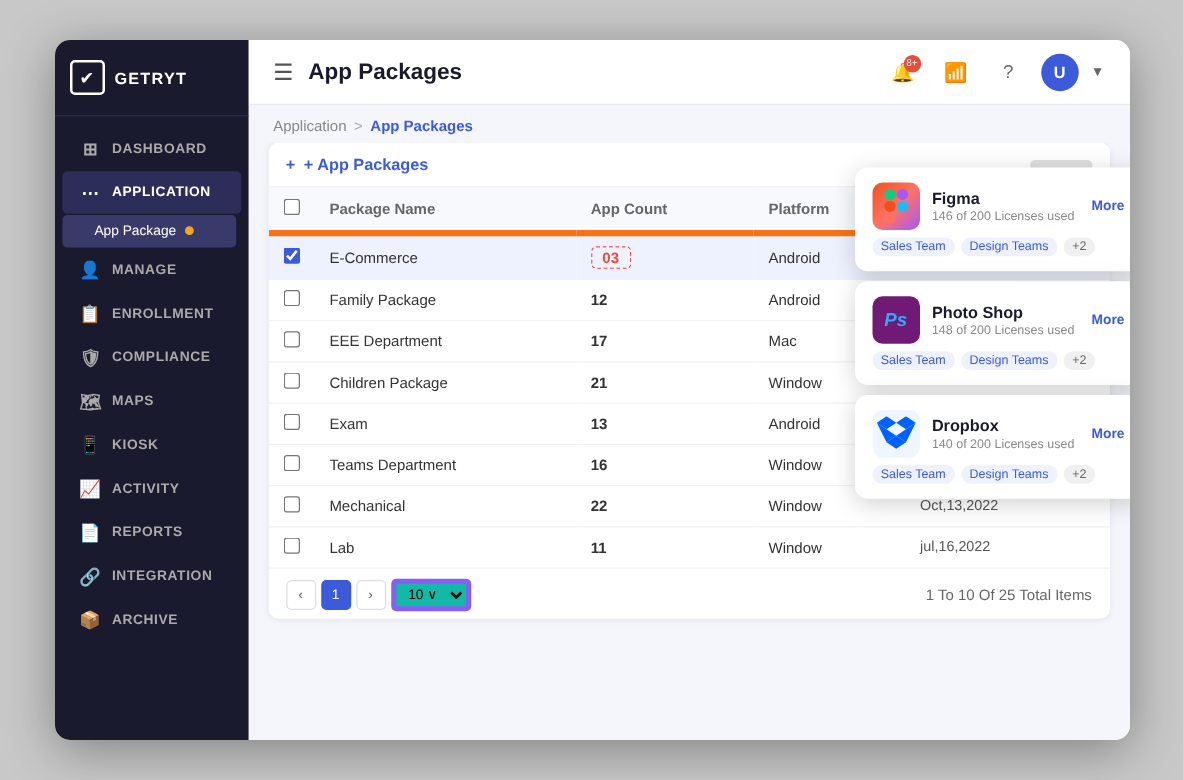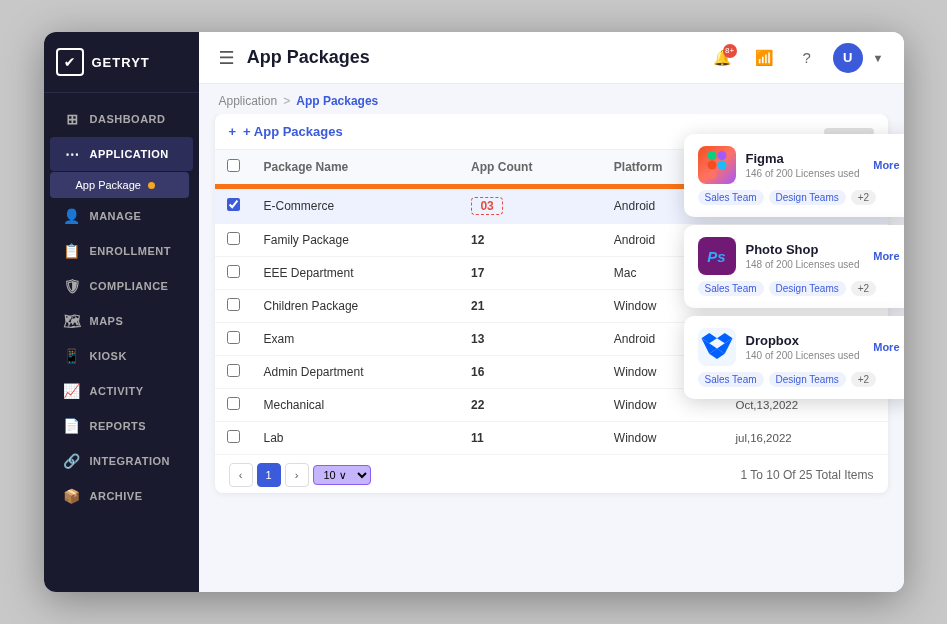--- a/index.html
+++ b/index.html
@@ -303,25 +303,25 @@
       cursor: pointer;
       font-size: 11px;
       color: #555;
     }
     .pg-btn.current-page {
       background: #3b5bdb;
       color: #fff;
       border-color: #3b5bdb;
     }
     .pg-select {
-      border: 1px solid #8b5cf6;
+      border: 4px solid #8b5cf6;
       border-radius: 4px;
       padding: 2px 6px;
       font-size: 11px;
-      background: #c4b5fd;
+      background: #14b8a6;
       cursor: pointer;
     }
 
     
     .popup-cards {
       position: absolute;
       right: -10px;
       top: 20px;
       display: flex;
       flex-direction: column;
@@ -544,21 +544,21 @@
               </tr>
               <tr>
                 <td class="checkbox-col"><input type="checkbox" style=""></td>
                 <td>Exam</td>
                 <td><span class="count-normal">13</span></td>
                 <td>Android</td>
                 <td class="date-cell"></td>
               </tr>
               <tr>
                 <td class="checkbox-col"><input type="checkbox" style=""></td>
-                <td>Admin Department</td>
+                <td>Teams Department</td>
                 <td><span class="count-normal">16</span></td>
                 <td>Window</td>
                 <td class="date-cell"></td>
               </tr>
               <tr>
                 <td class="checkbox-col"><input type="checkbox" style=""></td>
                 <td>Mechanical</td>
                 <td><span class="count-normal">22</span></td>
                 <td>Window</td>
                 <td class="date-cell">Oct,13,2022</td>

